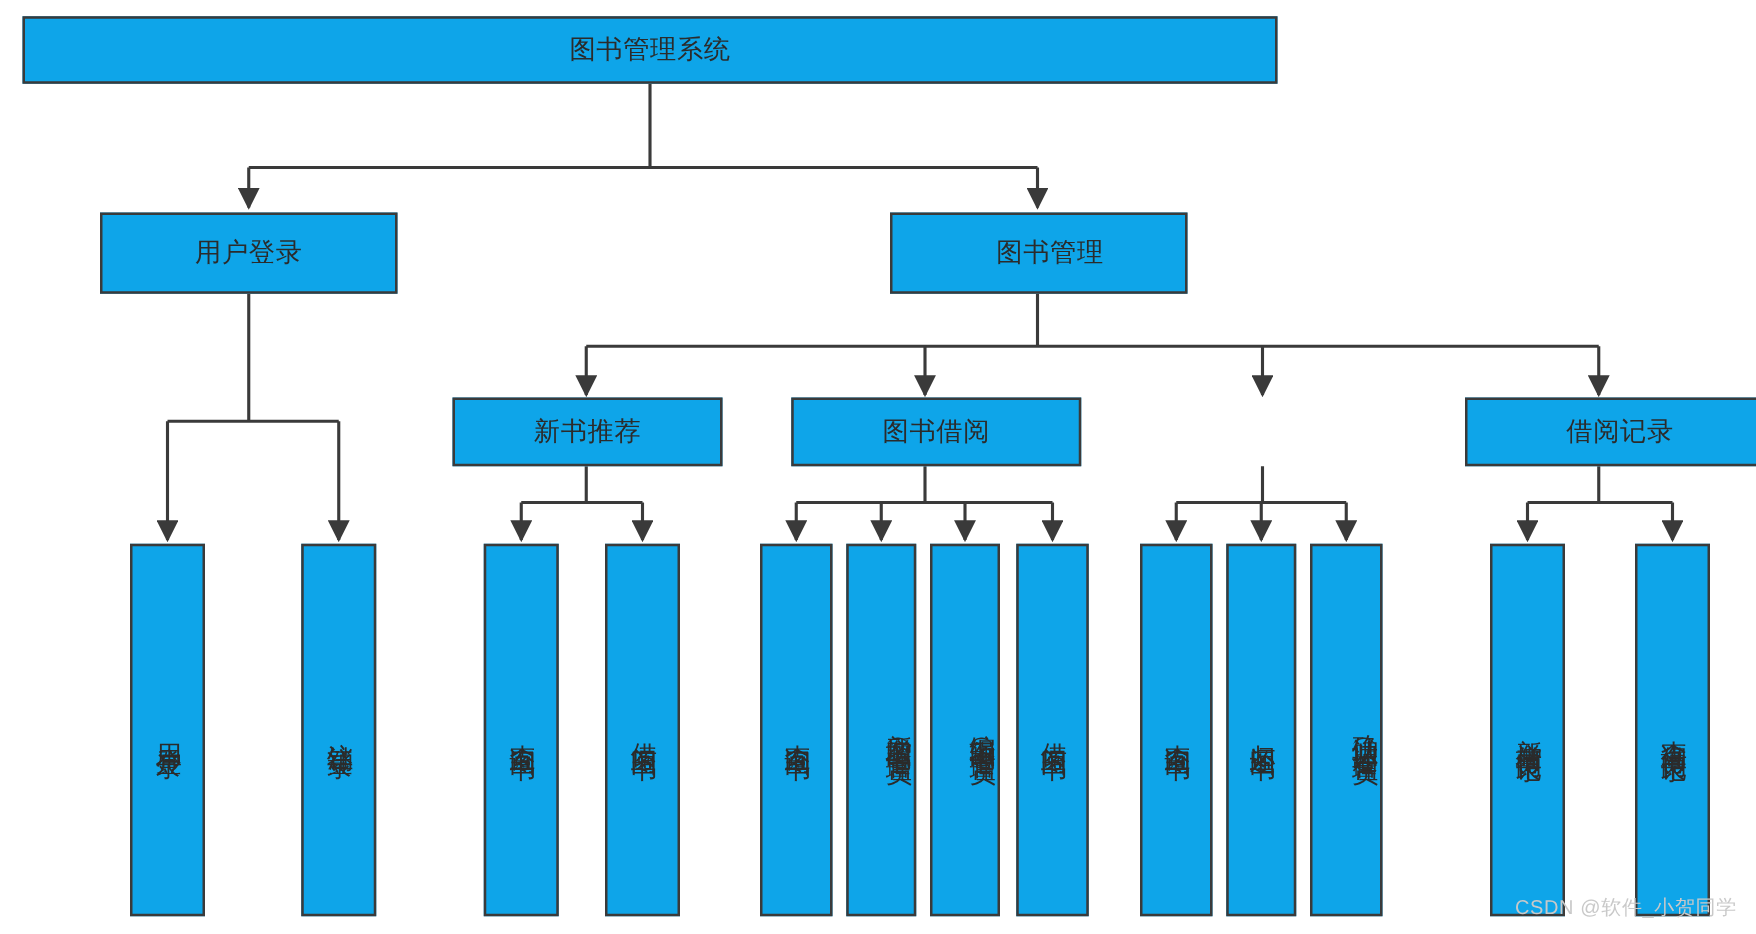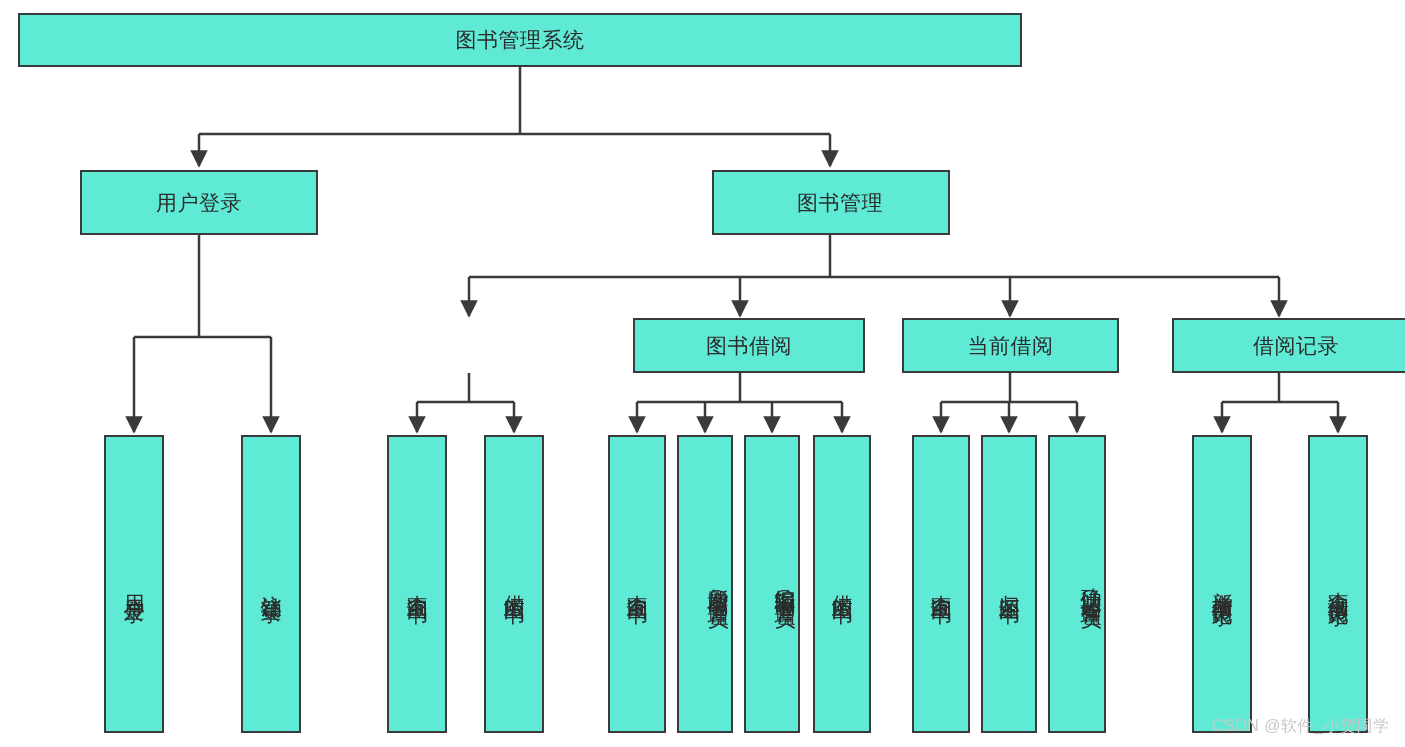--- a/index.html
+++ b/index.html
@@ -23,21 +23,21 @@
     position: absolute;
     left: 0;
     top: 0;
     width: 1405px;
     height: 747px;
   }
   .node-box {
     position: absolute;
     box-sizing: border-box;
     border: 2.5px solid #3a3a3a;
-    background: #5eead4;
+    background: #0ea5e9;
     display: flex;
     align-items: center;
     justify-content: center;
     color: #2b2b2b;
     letter-spacing: 0.5px;
   }
   .node-box.horizontal {
     font-size: 21px;
     line-height: 1.1;
     white-space: nowrap;
@@ -119,24 +119,24 @@
       <path d="M 1338 402 L 1338 432" marker-end="url(#arrow)"></path>
     </g>
   </svg>
 
   <div class="node-box horizontal root-box" style="left:18px; top:13px; width:1004px; height:54px;">图书管理系统</div>
 
   <div class="node-box horizontal" style="left:80px; top:170px; width:238px; height:65px;">用户登录</div>
 
   <div class="node-box horizontal" style="left:712px; top:170px; width:238px; height:65px;padding-left:18px;">图书管理</div>
 
+  <div class="node-box horizontal" style="left:362px; top:318px; width:216px; height:55px;">新书推荐</div>
 
   <div class="node-box horizontal" style="left:633px; top:318px; width:232px; height:55px;">图书借阅</div>
 
-  <div class="node-box horizontal" style="left:902px; top:318px; width:217px; height:55px;">当前借阅</div>
 
   <div class="node-box horizontal" style="left:1172px; top:318px; width:248px; height:55px;">借阅记录</div>
 
   <div class="node-box vertical" style="left:104px; top:435px; width:60px; height:298px;">用户登录</div>
 
   <div class="node-box vertical" style="left:241px; top:435px; width:60px; height:298px;">注销登录</div>
 
   <div class="node-box vertical" style="left:387px; top:435px; width:60px; height:298px;">查询图书</div>
 
   <div class="node-box vertical" style="left:484px; top:435px; width:60px; height:298px;">借阅图书</div>

